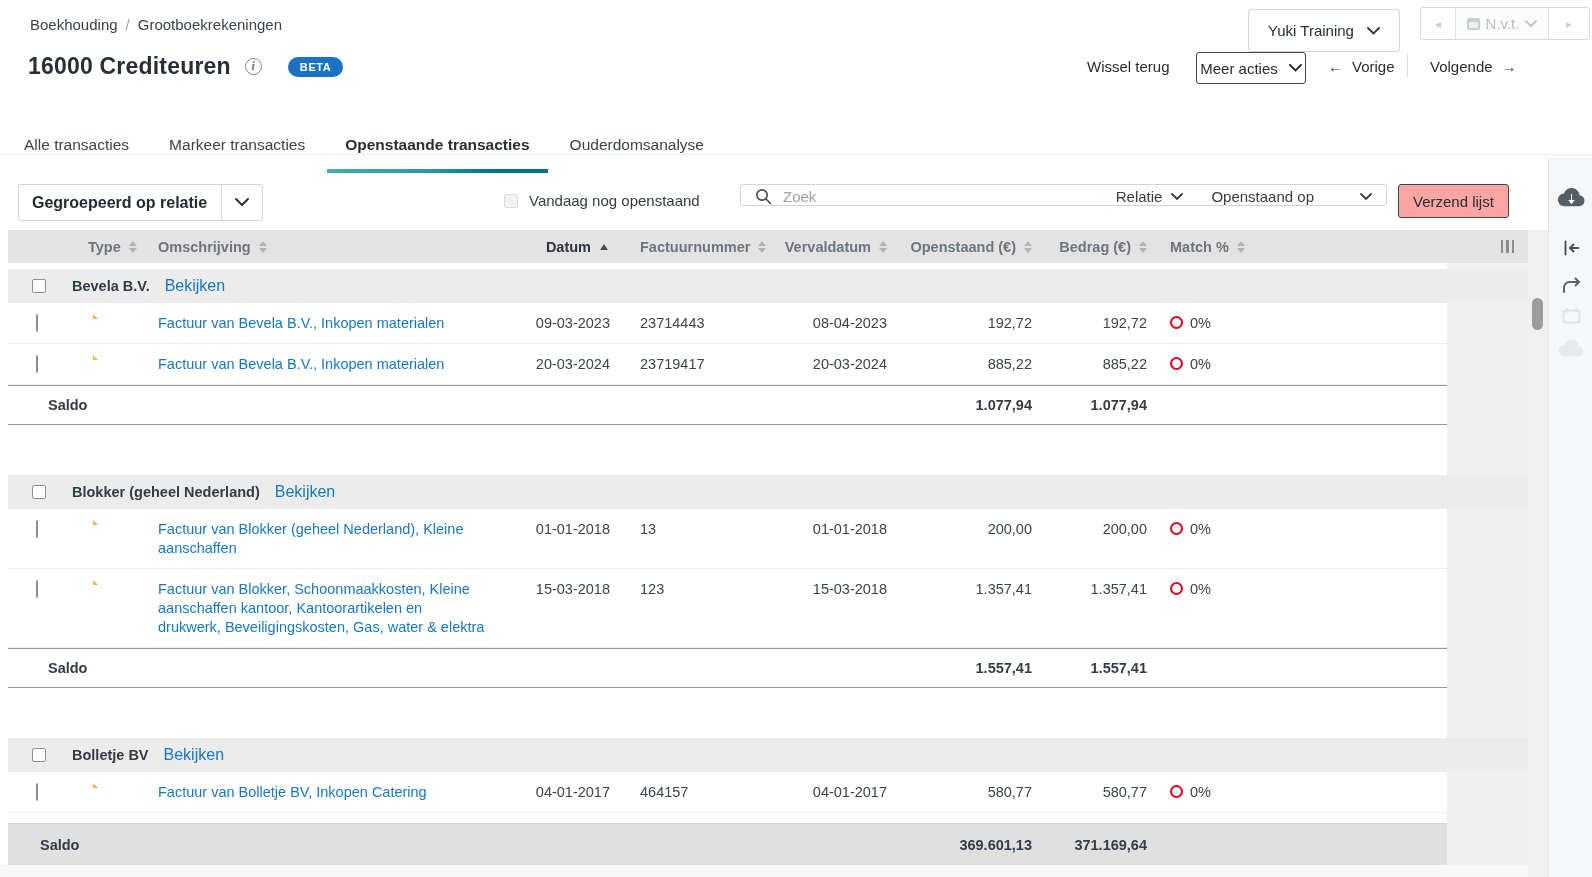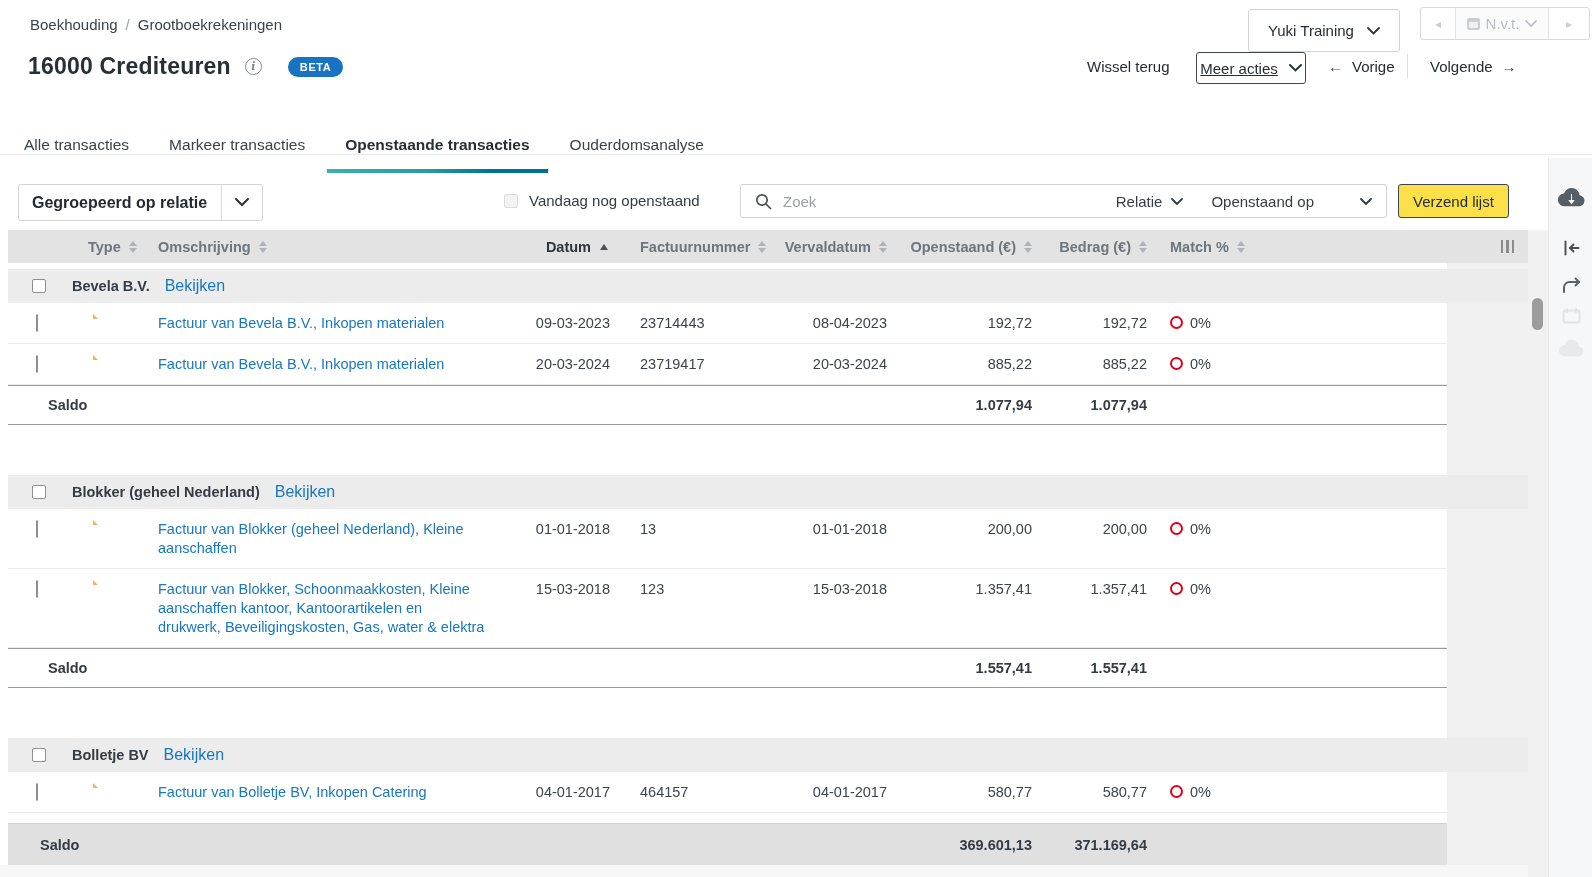--- a/index.html
+++ b/index.html
@@ -24,21 +24,21 @@
   .period-group .seg { display:flex; align-items:center; justify-content:center; }
   .period-group .seg.prev { width:35px; border-right:1px solid #e3e3e3; color:#c9ced2; font-size:12px; }
   .period-group .seg.next { width:41px; border-left:1px solid #e3e3e3; color:#c9ced2; font-size:12px; }
   .period-group .seg.mid { flex:1; gap:6px; background:#fbfbfb; }
   .cal-glyph { width:13px; height:12px; background:#c9ced2; border-radius:2px; position:relative; }
   .cal-glyph::after { content:''; position:absolute; left:2px; right:2px; top:4px; height:6px; background:#eef0f2; border-radius:1px; }
 
   .actions-row { position:absolute; left:1080px; top:50px; width:480px; height:36px; }
   .wissel { position:absolute; left:7px; top:8px; font-size:15px; color:#242d35; cursor:pointer; }
   .meer-btn { position:absolute; left:116px; top:2px; width:110px; height:32px; border:1.5px solid #3c4650; border-radius:3px;
-    background:#fff; display:flex; align-items:center; justify-content:center; gap:11px; font-size:15px; color:#242d35; cursor:pointer;text-decoration:underline; }
+    background:#fff; display:flex; align-items:center; justify-content:center; gap:11px; font-size:15px; color:#242d35; cursor:pointer; }
   .navlink { position:absolute; top:8px; font-size:15px; color:#242d35; cursor:pointer; display:flex; gap:9px; align-items:center; }
   .navlink.prev { left:248px; }
   .navlink.next { left:350px; }
   .nav-divider { position:absolute; left:327px; top:4px; width:1px; height:24px; background:#dcdcdc; }
   .arrow-glyph { color:#3c454e; font-size:15px; }
 
   
   .tabs { position:absolute; left:6px; top:132px; height:41px; display:flex; gap:4px; }
   .tab { position:relative; padding:4px 18px 0 18px; font-size:15.5px; color:#39434d; cursor:pointer; white-space:nowrap; }
   .tab.active { color:#262e36; font-weight:700; }
@@ -49,28 +49,28 @@
   
   .groupby-btn { position:absolute; left:18px; top:184px; height:37px; border:1px solid #d4d4d4; border-radius:3px; background:#fff;
     display:flex; align-items:center; cursor:pointer; }
   .groupby-btn .lbl { padding:0 14px 0 13px; font-size:16px; font-weight:700; color:#222b33; }
   .groupby-btn .chev-box { width:41px; align-self:stretch; border-left:1px solid #d9d9d9; display:flex; align-items:center; justify-content:center; color:#2b333b; }
 
   .today-filter { position:absolute; left:504px; top:192px; display:flex; align-items:center; gap:11px; font-size:15px; color:#343c44; }
   .cb { width:14px; height:14px; border:1.5px solid #8f8f8f; border-radius:2px; background:#fff; flex:0 0 auto; cursor:pointer; }
   .cb.dim { border-color:#dcdcdc; background:#f3f3f3; }
 
-  .search-box { position:absolute; left:740px; top:184px; width:647px; height:34px; border:1px solid #d4d4d4; border-radius:3px;
-    background:#fff; display:flex; align-items:center; padding:0 14px; }
+  .search-box { position:absolute; left:740px; top:184px; width:647px; height:22px; border:1px solid #d4d4d4; border-radius:3px;
+    background:#fff; display:flex; align-items:flex-end; padding:0 14px; }
   .search-box .ph { margin-left:11px; font-size:15px; color:#9aa0a6; flex:1; }
   .inline-dd { display:flex; align-items:center; gap:9px; font-size:15px; color:#343c44; cursor:pointer; white-space:nowrap; }
   .inline-dd + .inline-dd { margin-left:28px;gap:46px; }
 
   .send-btn { position:absolute; left:1398px; top:184px; height:34px; padding:8px 14px; border:1.5px solid #3c4650; border-radius:3px;
-    background:#fde047; font-size:15px; color:#242d35; display:flex; align-items:center; cursor:pointer; }
+    background:#fca5a5; font-size:15px; color:#242d35; display:flex; align-items:center; cursor:pointer; }
 
   
   .right-zone { position:absolute; left:1447px; top:263px; width:81px; height:602px; background:#f0f0f0; }
   .table-wrap { position:absolute; left:8px; top:230px; width:1520px; height:635px; overflow:hidden; }
 
   .grid { display:grid; grid-template-columns:56px 56px 390px 100px 150px 135px 145px 115px 1fr; }
   .thead { position:relative; width:1520px; height:33px; background:#e3e3e3; align-items:center; font-size:14.5px; font-weight:700; color:#6e757c; }
   .hcell { display:flex; align-items:center; }
   .h-type { padding-left:24px; }
   .h-omschr { padding-left:38px; }

